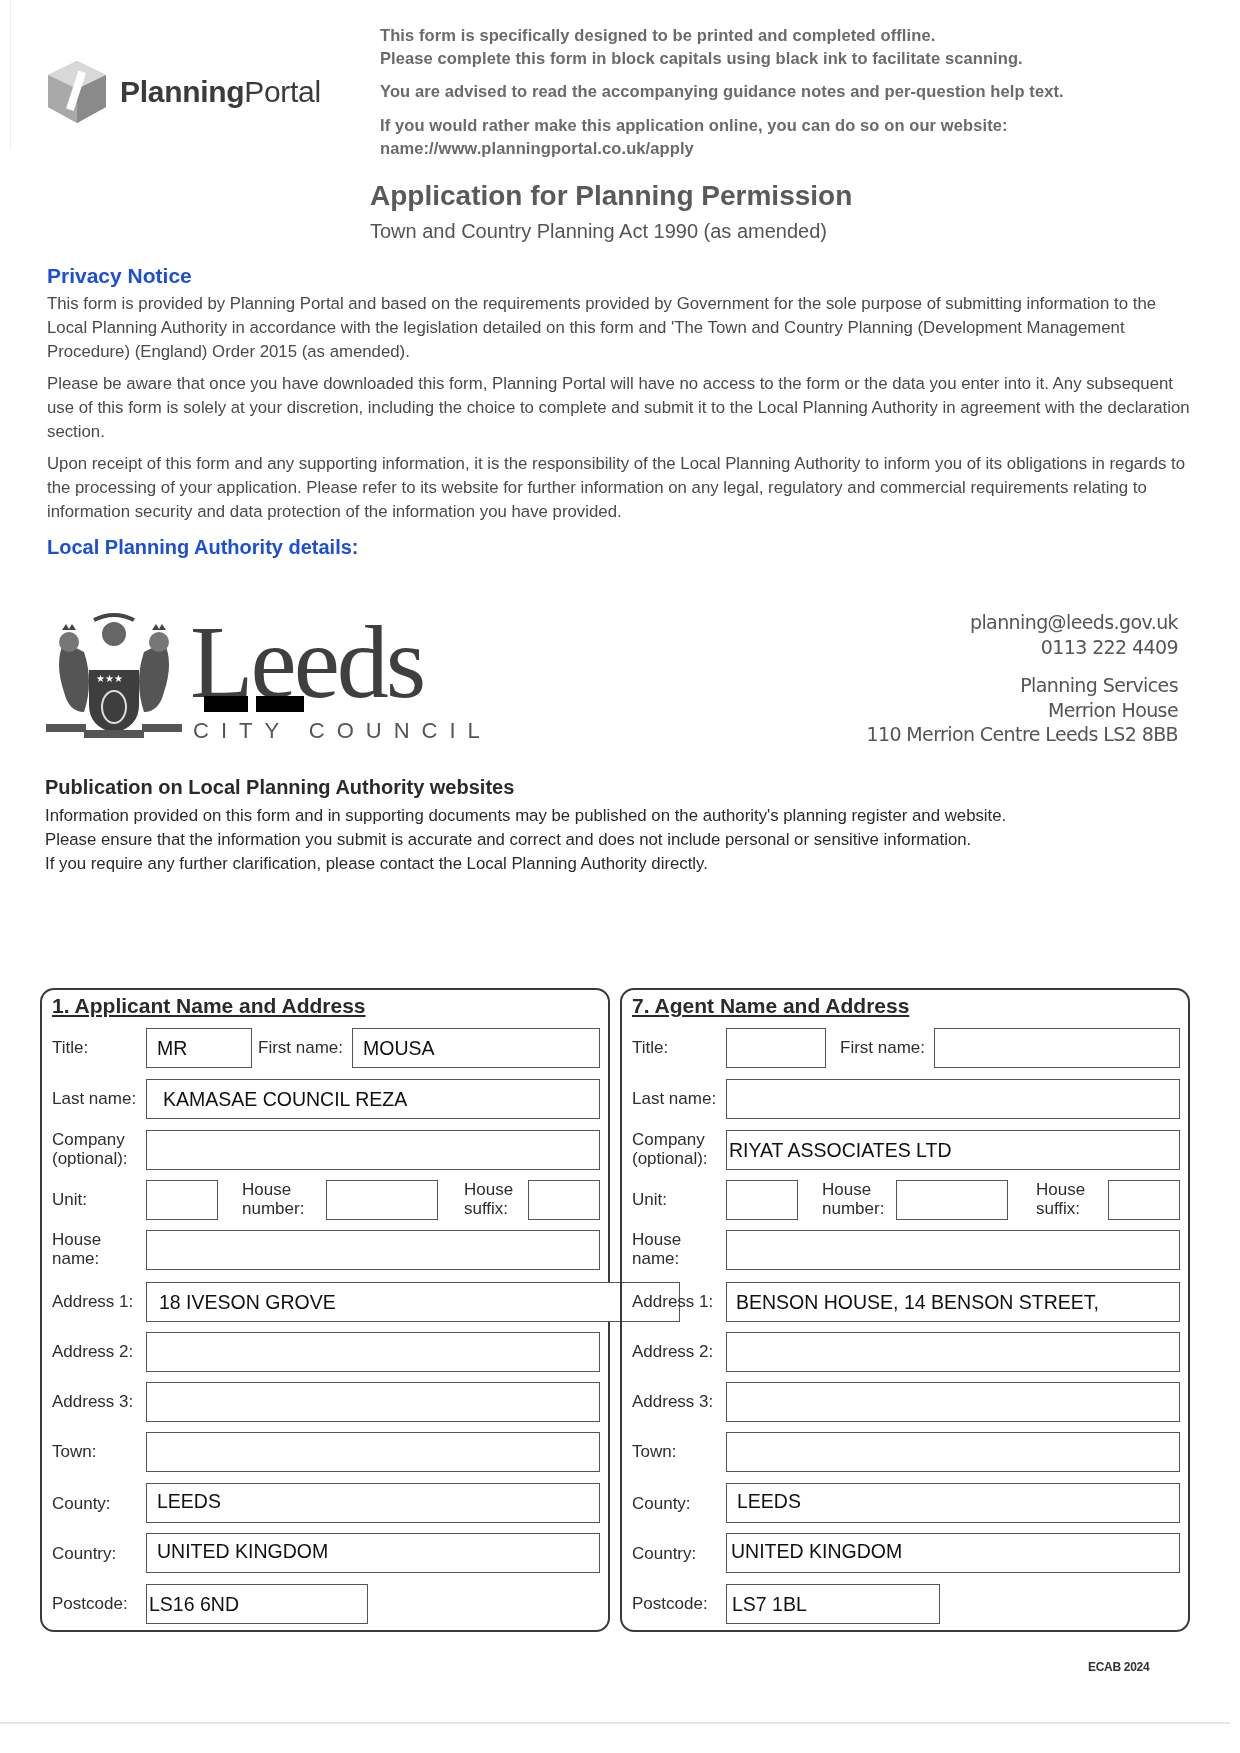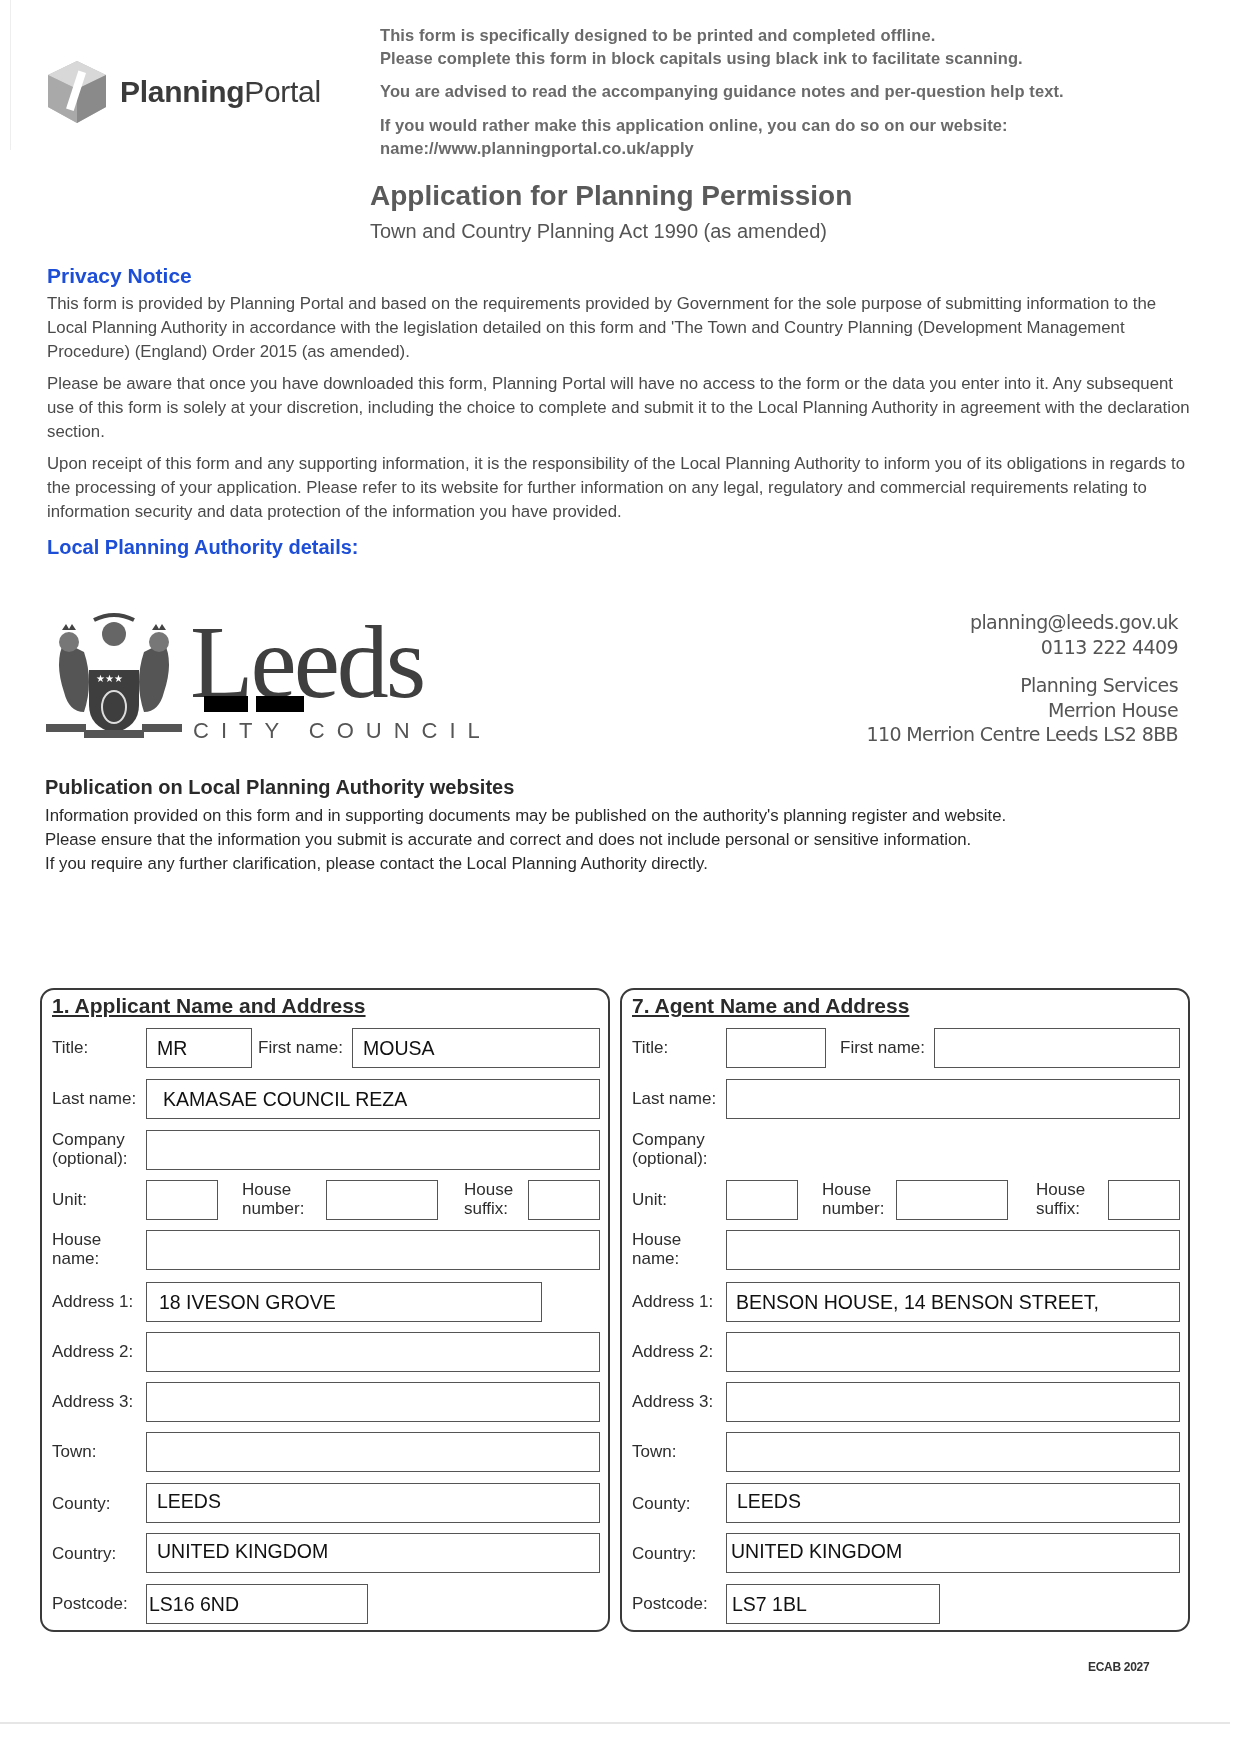--- a/index.html
+++ b/index.html
@@ -132,21 +132,21 @@
   <div class="box" style="left:104px; top:190px; width:72px;"></div>
   <div class="lbl" style="left:200px; top:190px;"><span>House</span><br><span>number:</span></div>
   <div class="box" style="left:284px; top:190px; width:112px;"></div>
   <div class="lbl" style="left:422px; top:190px;"><span>House</span><br><span>suffix:</span></div>
   <div class="box" style="left:486px; top:190px; width:72px;"></div>
 
   <div class="lbl" style="left:10px; top:240px;"><span>House</span><br><span>name:</span></div>
   <div class="box" style="left:104px; top:240px; width:454px;"></div>
 
   <div class="lbl" style="left:10px; top:302px;">Address 1:</div>
-  <div class="box" style="left:104px; top:292px; width:396px; padding-left:12px;">18 IVESON GROVE</div>
+  <div class="box" style="left:104px; top:292px; width:534px; padding-left:12px;">18 IVESON GROVE</div>
 
   <div class="lbl" style="left:10px; top:352px;">Address 2:</div>
   <div class="box" style="left:104px; top:342px; width:454px;"></div>
 
   <div class="lbl" style="left:10px; top:402px;">Address 3:</div>
   <div class="box" style="left:104px; top:392px; width:454px;"></div>
 
   <div class="lbl" style="left:10px; top:452px;">Town:</div>
   <div class="box" style="left:104px; top:442px; width:454px;"></div>
 
@@ -165,20 +165,21 @@
 
   <div class="lbl" style="left:10px; top:48px;">Title:</div>
   <div class="box" style="left:104px; top:38px; width:100px;"></div>
   <div class="lbl" style="left:218px; top:48px;">First name:</div>
   <div class="box" style="left:312px; top:38px; width:246px;"></div>
 
   <div class="lbl" style="left:10px; top:99px;">Last name:</div>
   <div class="box" style="left:104px; top:89px; width:454px;"></div>
 
   <div class="lbl" style="left:10px; top:140px;"><span>Company</span><br><span>(optional):</span></div>
+  <div class="box" style="left:104px; top:140px; width:454px; padding-left:2px;">RIYAT ASSOCIATES LTD</div>
 
   <div class="lbl" style="left:10px; top:200px;">Unit:</div>
   <div class="box" style="left:104px; top:190px; width:72px;"></div>
   <div class="lbl" style="left:200px; top:190px;"><span>House</span><br><span>number:</span></div>
   <div class="box" style="left:274px; top:190px; width:112px;"></div>
   <div class="lbl" style="left:414px; top:190px;"><span>House</span><br><span>suffix:</span></div>
   <div class="box" style="left:486px; top:190px; width:72px;"></div>
 
   <div class="lbl" style="left:10px; top:240px;"><span>House</span><br><span>name:</span></div>
   <div class="box" style="left:104px; top:240px; width:454px;"></div>
@@ -198,14 +199,14 @@
   <div class="lbl" style="left:10px; top:504px;">County:</div>
   <div class="box" style="left:104px; top:493px; width:454px; line-height:34px;">LEEDS</div>
 
   <div class="lbl" style="left:10px; top:554px;">Country:</div>
   <div class="box" style="left:104px; top:543px; width:454px; line-height:34px; padding-left:4px;">UNITED KINGDOM</div>
 
   <div class="lbl" style="left:10px; top:604px;">Postcode:</div>
   <div class="box" style="left:104px; top:594px; width:214px; padding-left:5px;">LS7 1BL</div>
 </div>
 
-<div class="abs" id="ecab">ECAB 2027</div>
+<div class="abs" id="ecab">ECAB 2024</div>
 <div class="abs" id="footer-rule"></div>
 
 </body></html>

